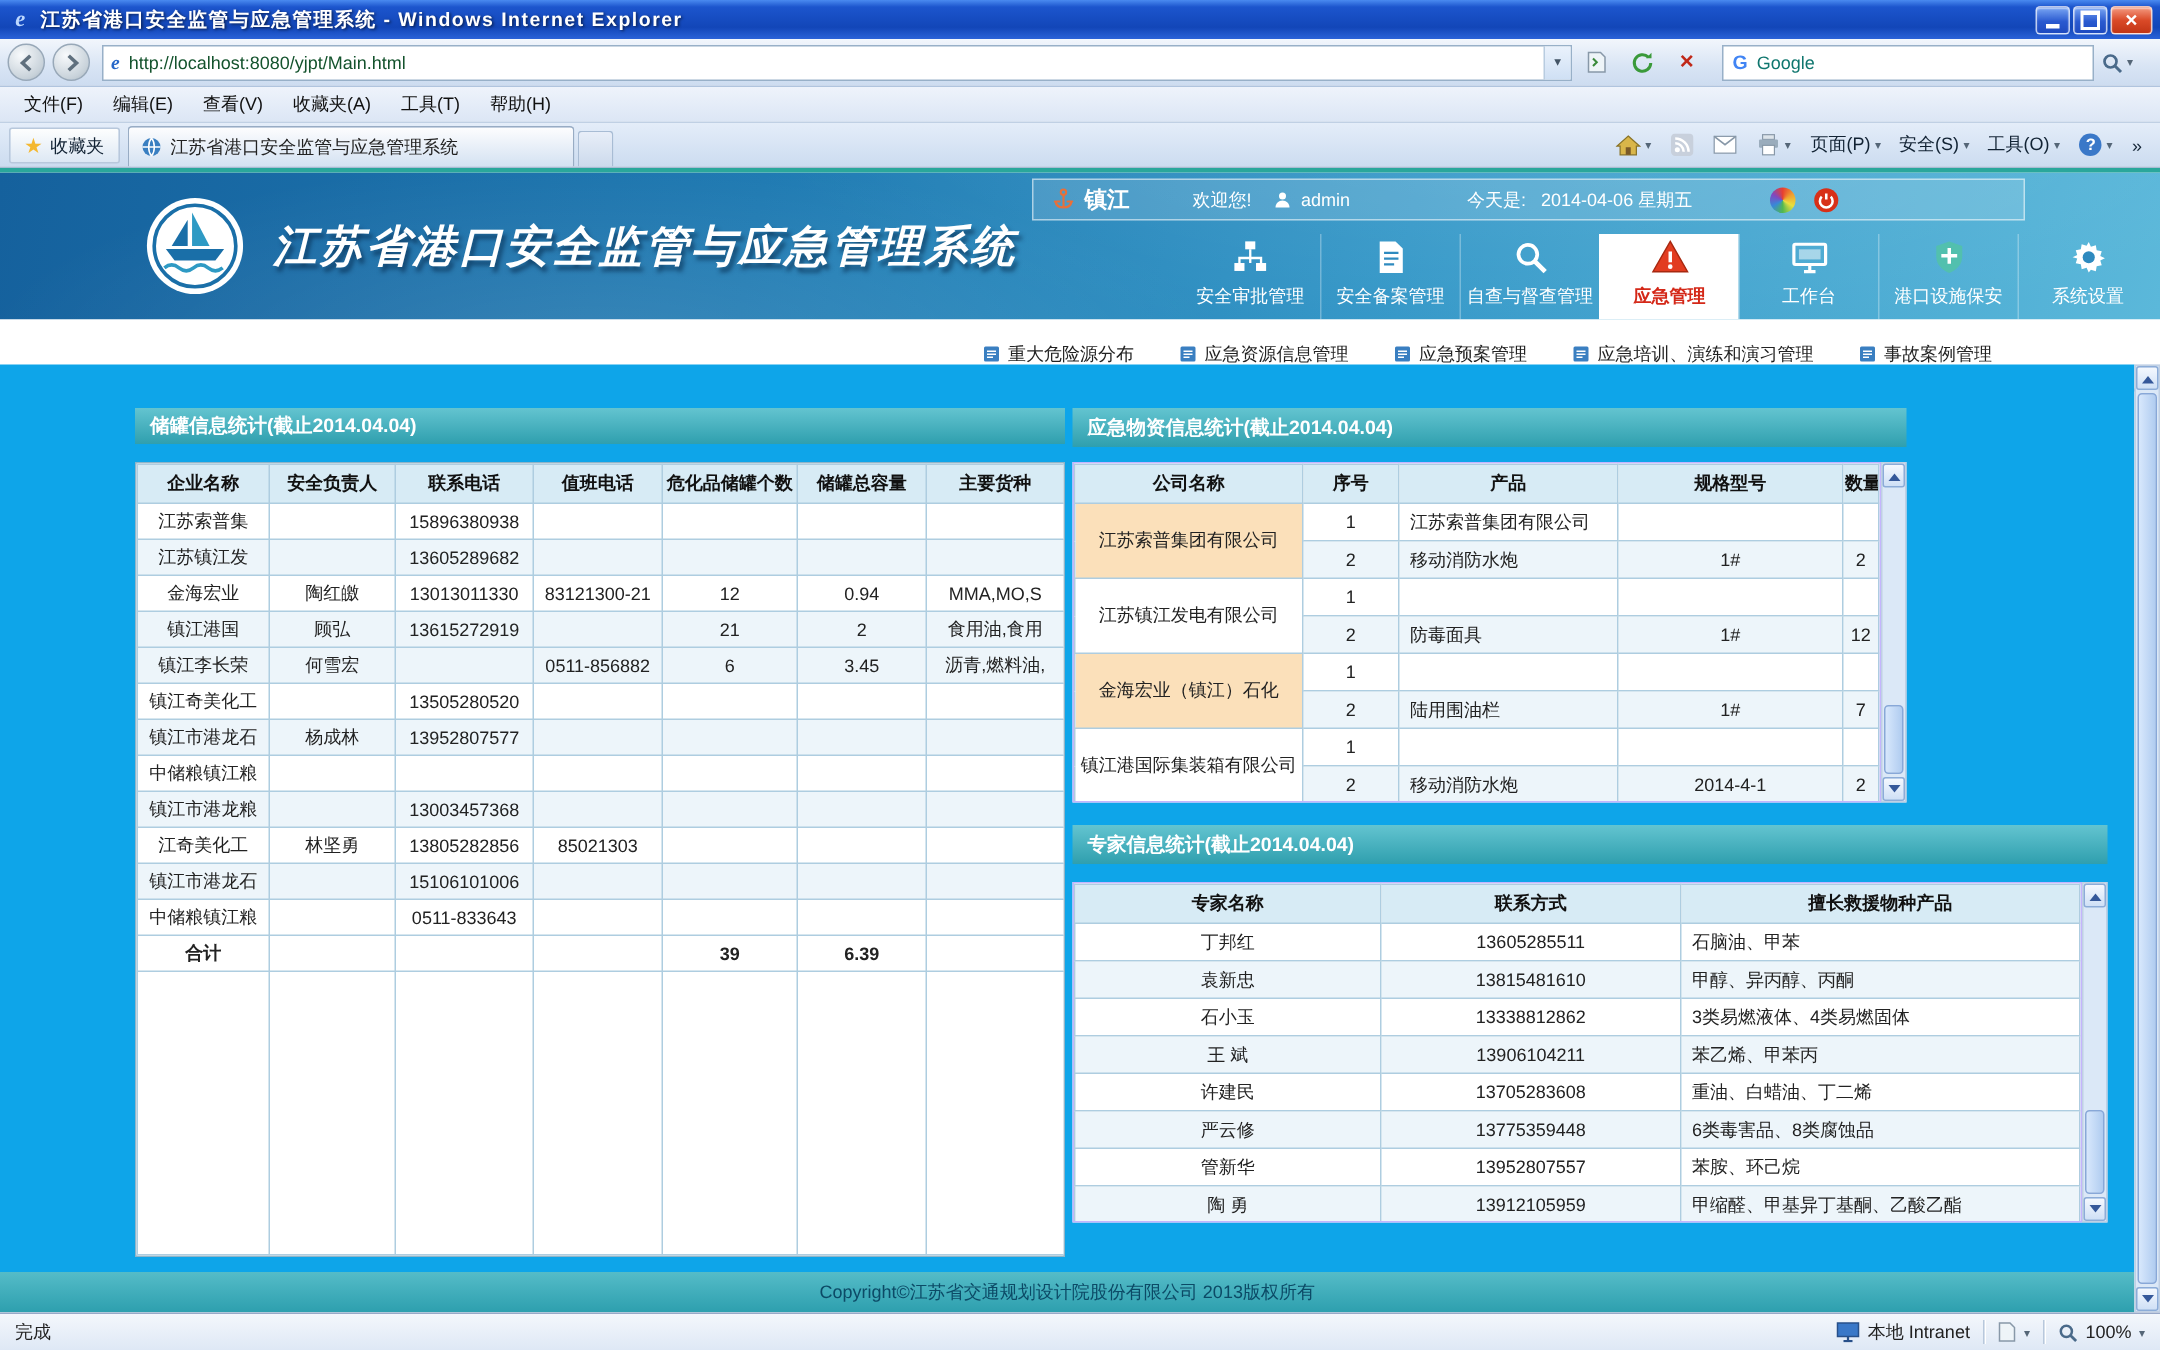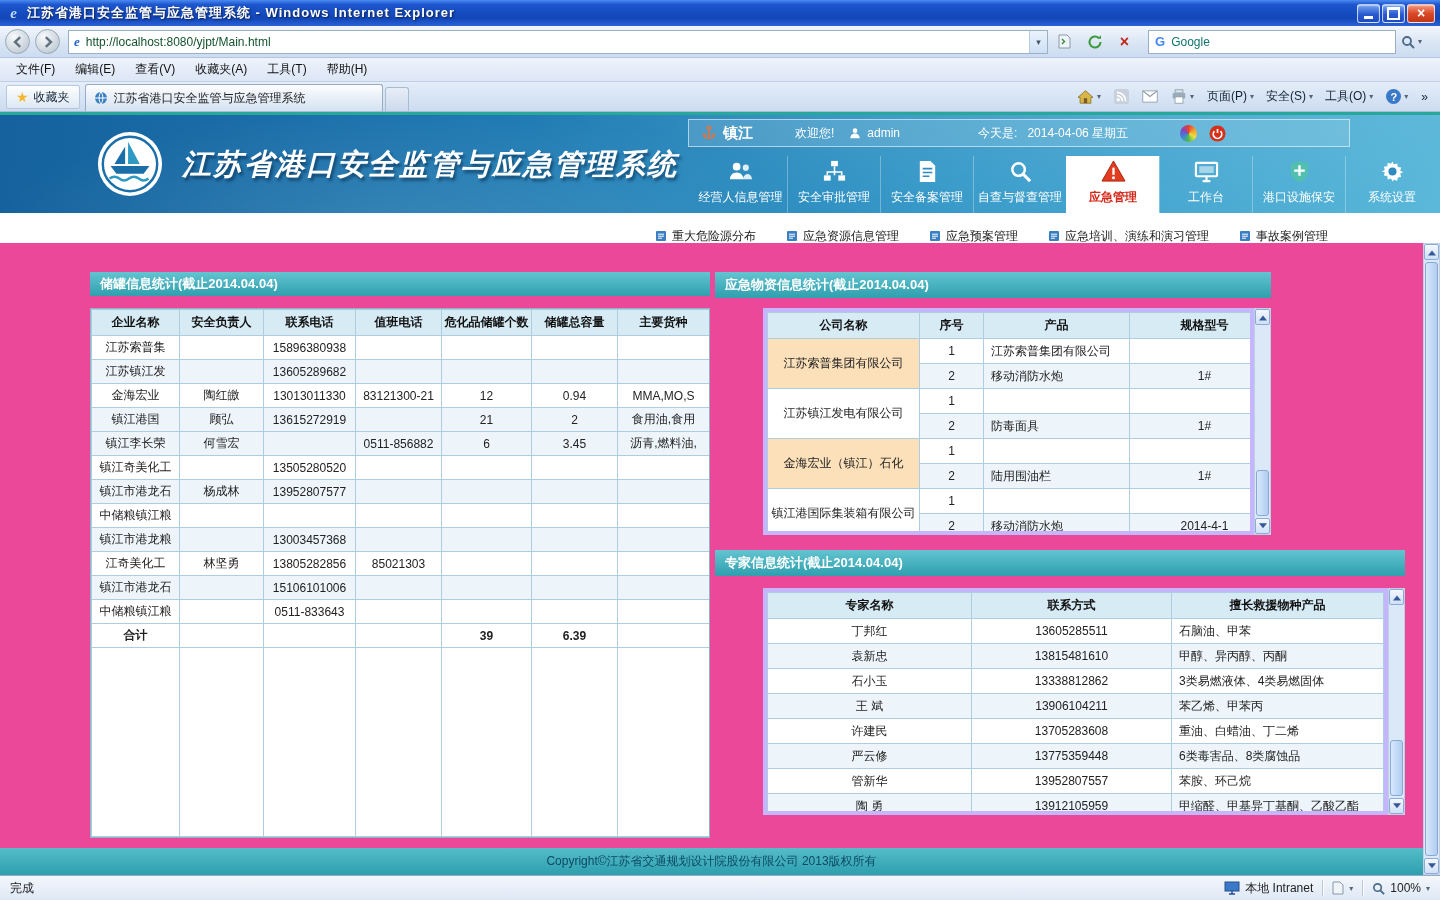--- a/index.html
+++ b/index.html
@@ -100,21 +100,21 @@
   .nav-label { font-size:12px; white-space:nowrap; }
   .nav-item.active { background:#fff; color:#d42818; }
   .nav-item.active .nav-label { font-weight:bold; }
 
   .subnav { position:absolute; left:0; top:101px; width:100%; height:48px; background:#fff;
     border-bottom:2px solid #3d85c6; display:flex; align-items:center; justify-content:flex-end;
     padding-right:112px; gap:30px; }
   .subnav-item { display:flex; align-items:center; gap:5px; color:#222; cursor:pointer; }
   .subnav-ico { display:flex; }
 
-  .content { position:absolute; left:0; top:131px; width:1423px; height:605px; background:#ec4899; }
+  .content { position:absolute; left:0; top:131px; width:1423px; height:605px; background:#0ea5e9; }
 
   .panel-title { height:24px; background:linear-gradient(180deg,#63c4d0,#2f9fae); color:#fff; font-weight:bold;
     font-size:13px; display:flex; align-items:center; padding-left:10px; }
 
   table.grid { width:100%; border-collapse:collapse; table-layout:fixed; font-size:12px; color:#222; }
   .grid th { background:#d7ebf5; font-weight:bold; height:26px; border:1px solid #aecde0; padding:0 1px;
     overflow:hidden; white-space:nowrap; color:#111; }
   .grid td { height:24px; border:1px solid #aecde0; text-align:center; padding:0 3px;
     overflow:hidden; white-space:nowrap; background:#fff; }
   .grid tr.alt td { background:#edf5fa; }
@@ -127,21 +127,21 @@
   .panel-tank { position:absolute; left:90px; top:29px; width:620px; }
   .tank-wrap { margin-top:12px; height:530px; border:1px solid #8fb4c8; background:#fff; overflow:hidden; }
   .tank-wrap table { height:100%; }
 
   .panel-supplies { position:absolute; left:715px; top:29px; width:556px; }
   .panel-supplies .panel-title, .panel-experts .panel-title { height:26px; }
   .tbl-flex { display:flex; }
   .panel-supplies .tbl-flex { margin-top:10px; height:227px; }
   .panel-experts { position:absolute; left:715px; top:307px; width:690px; }
   .panel-experts .tbl-flex { margin-top:12px; height:227px; }
-  .tbl-box { flex:1; border:4px solid #c4b5fd; background:#fff; overflow:hidden;margin-left:48px; }
+  .tbl-box { flex:1; border:1px solid #c4b5fd; background:#fff; overflow:hidden; }
   .panel-supplies .grid td, .panel-experts .grid td { height:25px; }
 
   
   .vscroll { width:17px; display:flex; flex-direction:column; background:#dbe8f7; border:1px solid #c0d0e4; }
   .sbtn { height:16px; flex:0 0 16px; position:relative; background:linear-gradient(180deg,#f4f8fe,#cfe0f6);
     border:1px solid #8cacd8; border-radius:2px; }
   .sbtn.up::after { content:""; position:absolute; left:50%; top:50%; transform:translate(-50%,-60%);
     border:4px solid transparent; border-bottom:5px solid #35589a; }
   .sbtn.down::after { content:""; position:absolute; left:50%; top:50%; transform:translate(-50%,-30%);
     border:4px solid transparent; border-top:5px solid #35589a; }
@@ -333,31 +333,20 @@
               <path d="M9 4.2v4.2" stroke="#fff" stroke-width="1.8"></path>
               <path d="M5.8 6.5a4.5 4.5 0 1 0 6.4 0" fill="none" stroke="#fff" stroke-width="1.8"></path>
             </svg>
         </span>
       </div>
 
       <div class="main-nav">
           <div class="nav-item">
             <span class="nav-ico">
               <svg viewBox="0 0 26 26">
-                <circle cx="9" cy="8" r="4" fill="#fff"></circle>
-                <path d="M2 21c0-4 3-7 7-7s7 3 7 7z" fill="#fff"></path>
-                <circle cx="18.5" cy="9" r="3.2" fill="#fff" opacity=".85"></circle>
-                <path d="M15.5 21c.4-3 2.4-5.5 5-5.5 2.3 0 4.2 2.4 4.5 5.5z" fill="#fff" opacity=".85"></path>
-              </svg>
-            </span>
-            <span class="nav-label">经营人信息管理</span>
-          </div>
-          <div class="nav-item">
-            <span class="nav-ico">
-              <svg viewBox="0 0 26 26">
                 <rect x="9.5" y="2" width="7" height="5.5" fill="#fff"></rect>
                 <rect x="2" y="17" width="7" height="5.5" fill="#fff"></rect>
                 <rect x="17" y="17" width="7" height="5.5" fill="#fff"></rect>
                 <path d="M13 7.5v5M5.5 17v-3.5h15V17M13 12.5V17" stroke="#fff" stroke-width="1.6" fill="none"></path>
               </svg>
             </span>
             <span class="nav-label">安全审批管理</span>
           </div>
           <div class="nav-item">
             <span class="nav-ico">

